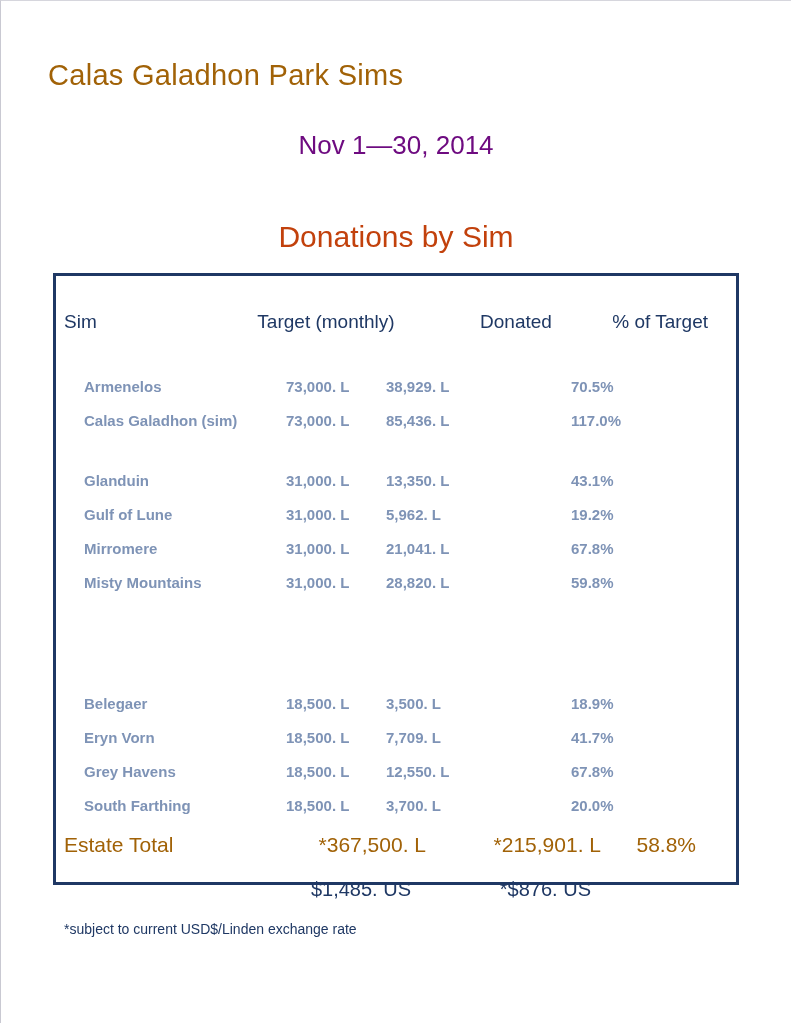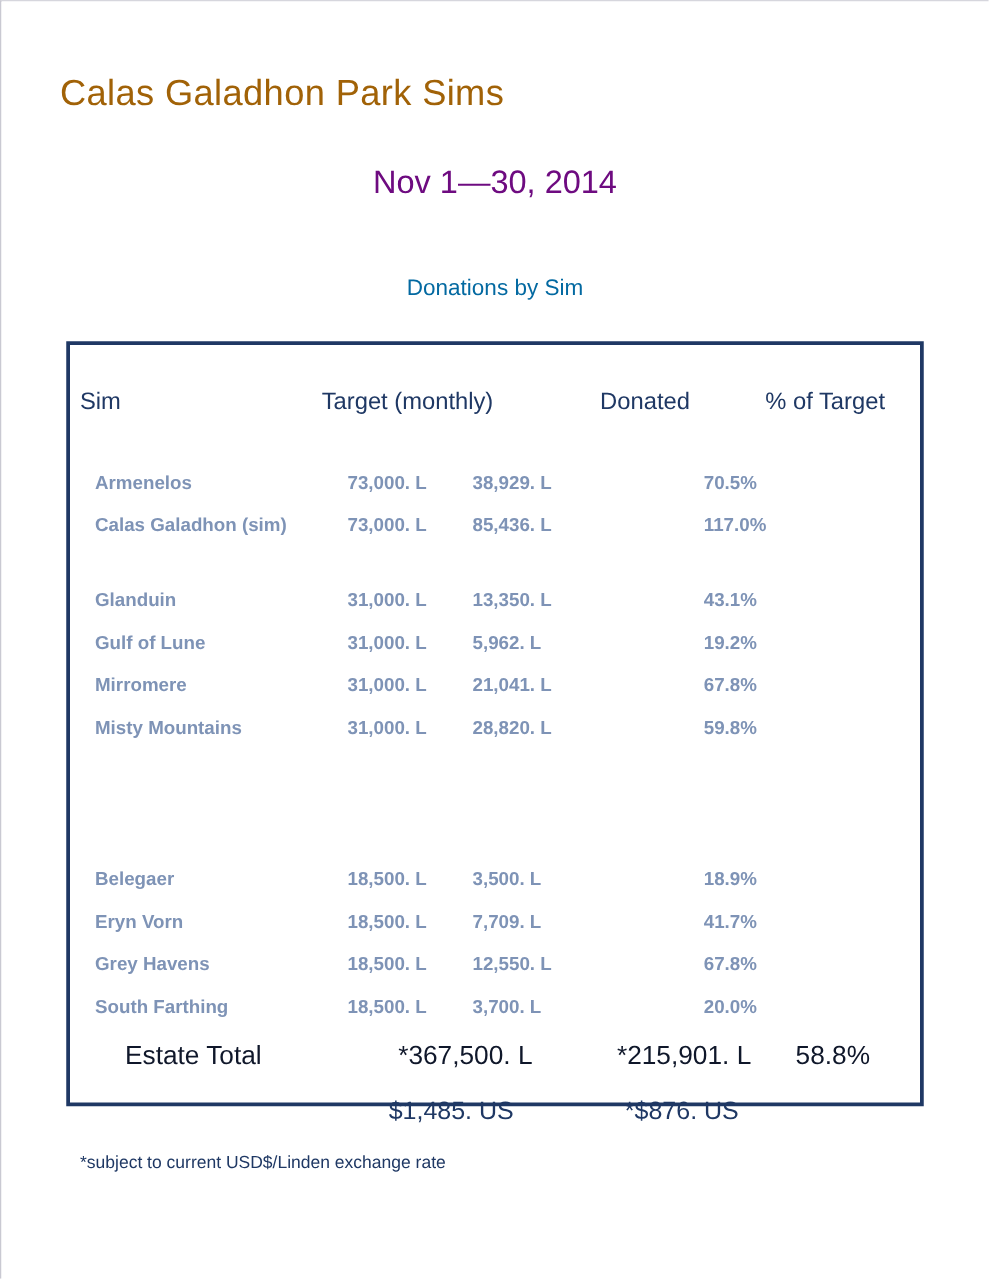--- a/index.html
+++ b/index.html
@@ -37,22 +37,22 @@
     text-align: center;
     font-size: 26px;
     color: #6E0B80;
   }
   .subtitle {
     position: absolute;
     top: 219px;
     left: 0;
     width: 100%;
     text-align: center;
-    font-size: 18px;
-    color: #0369a1;
+    font-size: 30px;
+    color: #c2410c;
   }
   .table-box {
     position: absolute;
     left: 52px;
     top: 272px;
     width: 686px;
     height: 612px;
     border: 3px solid #1F3864;
     box-sizing: border-box;
     background: #ffffff;
@@ -69,21 +69,21 @@
     font-size: 19px;
     color: #1F3864;
     line-height: 26px;
     white-space: nowrap;
   }
   .h-sim     { left: 8px; }
   .h-target  { left: 190px; width: 160px; text-align: center; }
   .h-donated { left: 405px; width: 110px; text-align: center; }
   .h-pct     { right: 28px; }
 
-  .grp { position: absolute; left: 12px; right: 0; }
+  .grp { position: absolute; left: 0; right: 0; padding-left: 20px; }
   .grp-0 { top: 93px; }
   .grp-1 { top: 187px; }
   .grp-2 { top: 410px; }
 
   .row {
     display: grid;
     grid-template-columns: 202px 100px 185px 1fr;
     height: 34px;
     align-items: center;
     padding: 0 22px 0 8px;
@@ -100,23 +100,22 @@
     position: absolute;
     top: 549px;
     left: 0;
     right: 0;
     height: 40px;
   }
   .total-row span {
     position: absolute;
     line-height: 40px;
     font-size: 21px;
-    color: #0f172a;
-    white-space: nowrap;
-    margin-left: 36px;
+    color: #a16207;
+    white-space: nowrap;
   }
   .t-label   { left: 8px; }
   .t-target  { right: 310px; }
   .t-donated { right: 135px; }
   .t-pct     { right: 40px; }
 
   .usd-row {
     position: absolute;
     top: 595px;
     left: 0;

